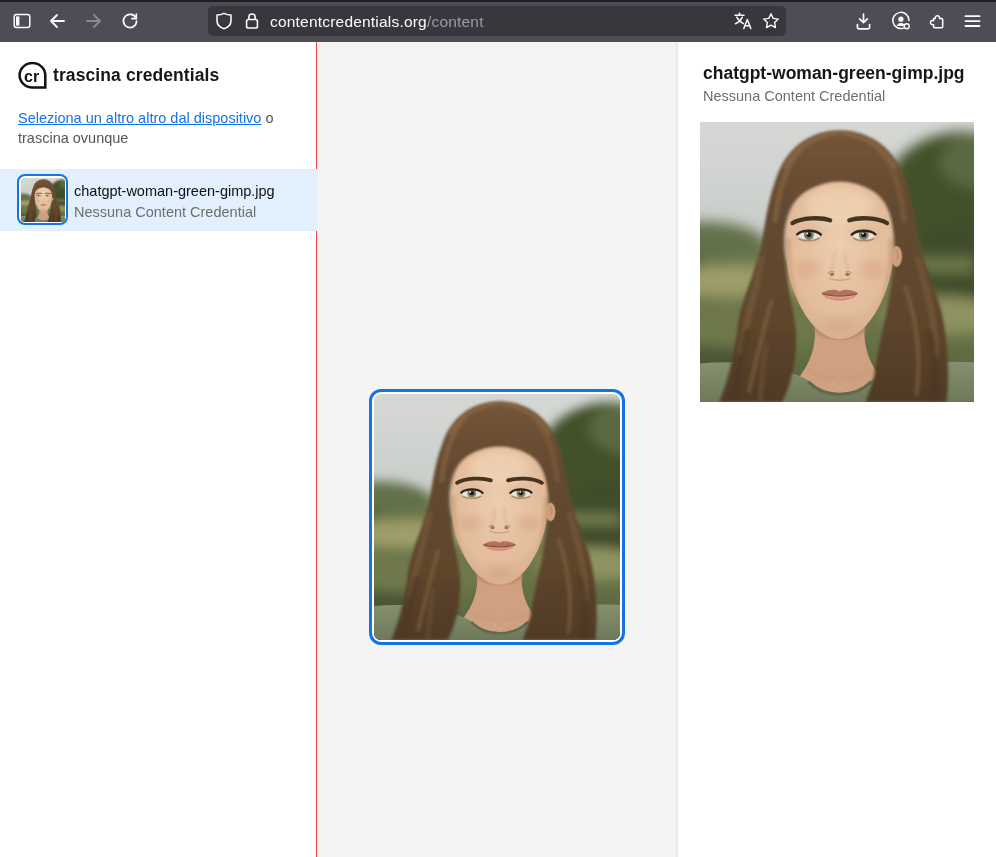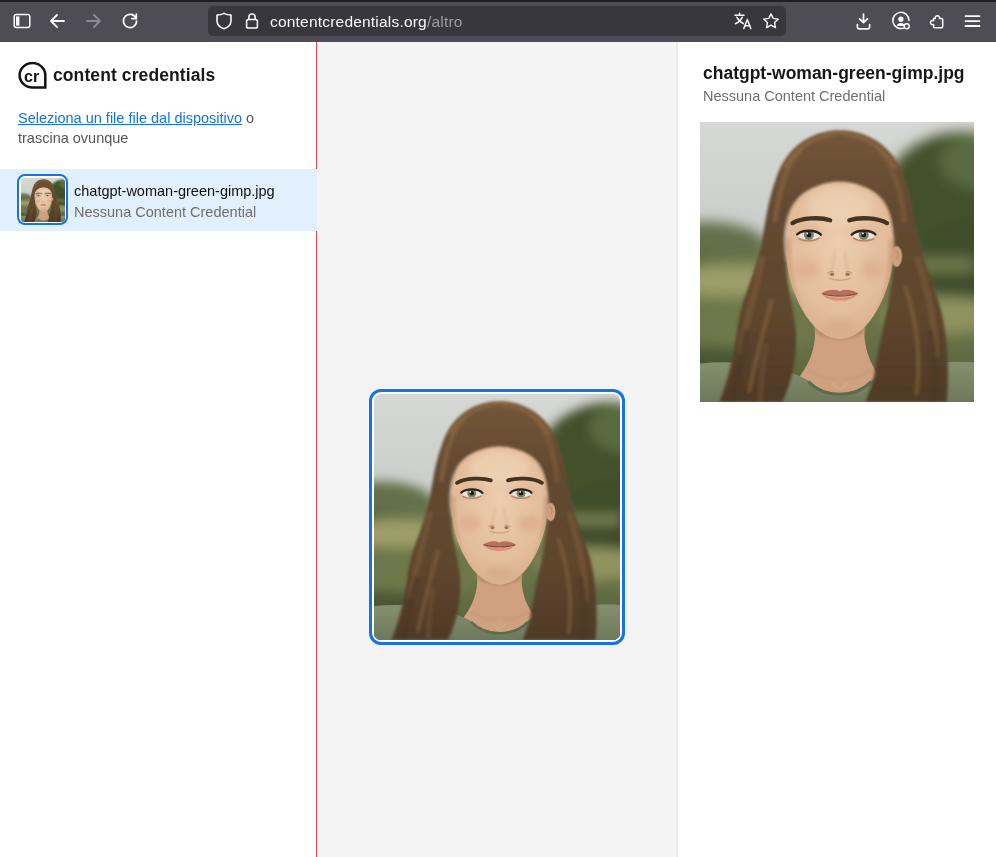--- a/index.html
+++ b/index.html
@@ -211,21 +211,21 @@
   <div class="urlbar"></div>
 
   <svg class="ticon" style="left:215px;top:12px" width="18" height="18" viewBox="0 0 16 16">
     <path d="M8 1.2 C6 2.3 3.6 2.7 1.8 2.7 V7.8 C1.8 11.6 5 14 8 14.9 C11 14 14.2 11.6 14.2 7.8 V2.7 C12.4 2.7 10 2.3 8 1.2 Z" fill="none" stroke="#fbfbfe" stroke-width="1.4" stroke-linejoin="round"></path>
   </svg>
 
   <svg class="ticon" style="left:243px;top:12px" width="18" height="18" viewBox="0 0 16 16">
     <rect x="3.2" y="6.6" width="9.6" height="7.6" rx="1.6" fill="none" stroke="#fbfbfe" stroke-width="1.4"></rect>
     <path d="M5.2 6.4 V4.6 a2.8 2.8 0 0 1 5.6 0 V6.4" fill="none" stroke="#fbfbfe" stroke-width="1.4"></path>
   </svg>
-  <div class="urltext">contentcredentials.org<span class="dim">/altro</span></div>
+  <div class="urltext">contentcredentials.org<span class="dim">/content</span></div>
 
   <svg class="ticon" style="left:733px;top:11px" width="20" height="20" viewBox="0 0 20 20">
     <g stroke="#fbfbfe" stroke-width="1.5" fill="none" stroke-linecap="round" stroke-linejoin="round">
       <path d="M2 4.2 h9"></path>
       <path d="M6.5 2.2 v2"></path>
       <path d="M9.3 6.2 c-1.6 3.4 -4.6 5.6 -6.9 6.6"></path>
       <path d="M3.8 6.2 c1.6 3.2 4.2 5.4 6.6 6.4"></path>
       <path d="M10.8 17.5 L14.3 8.5 L17.8 17.5"></path>
       <path d="M12 14.7 h4.6"></path>
     </g>
@@ -254,22 +254,22 @@
   <svg class="ticon" style="left:964px;top:13px" width="17" height="17" viewBox="0 0 17 17">
     <path d="M1.5 3.2 h14 M1.5 8.1 h14 M1.5 13 h14" stroke="#fbfbfe" stroke-width="1.8" stroke-linecap="round"></path>
   </svg>
 </div>
 
 <div class="sidebar">
   <svg class="logo" width="29" height="27" viewBox="0 0 29 27">
     <path d="M27.3 13.2 A 12.85 12.2 0 1 0 14.45 25.4 H 27.3 Z" fill="none" stroke="#131313" stroke-width="2.5"></path>
     <text x="6" y="19.6" font-family="Liberation Sans" font-size="16" font-weight="bold" fill="#131313">cr</text>
   </svg>
-  <div class="logotext">content credentials</div>
-  <div class="selline"><a href="#">Seleziona un file file dal dispositivo</a> o trascina ovunque</div>
+  <div class="logotext">trascina credentials</div>
+  <div class="selline"><a href="#">Seleziona un altro altro dal dispositivo</a> o trascina ovunque</div>
   <div class="fileitem"></div>
   <div class="thumbwrap">
       <svg viewBox="0 0 200 200" preserveAspectRatio="none">
         <use href="#portrait"></use>
       </svg>
     </div>
   <div class="fi-title">chatgpt-woman-green-gimp.jpg</div>
   <div class="fi-sub">Nessuna Content Credential</div>
 </div>
 <div class="centercol"></div>

